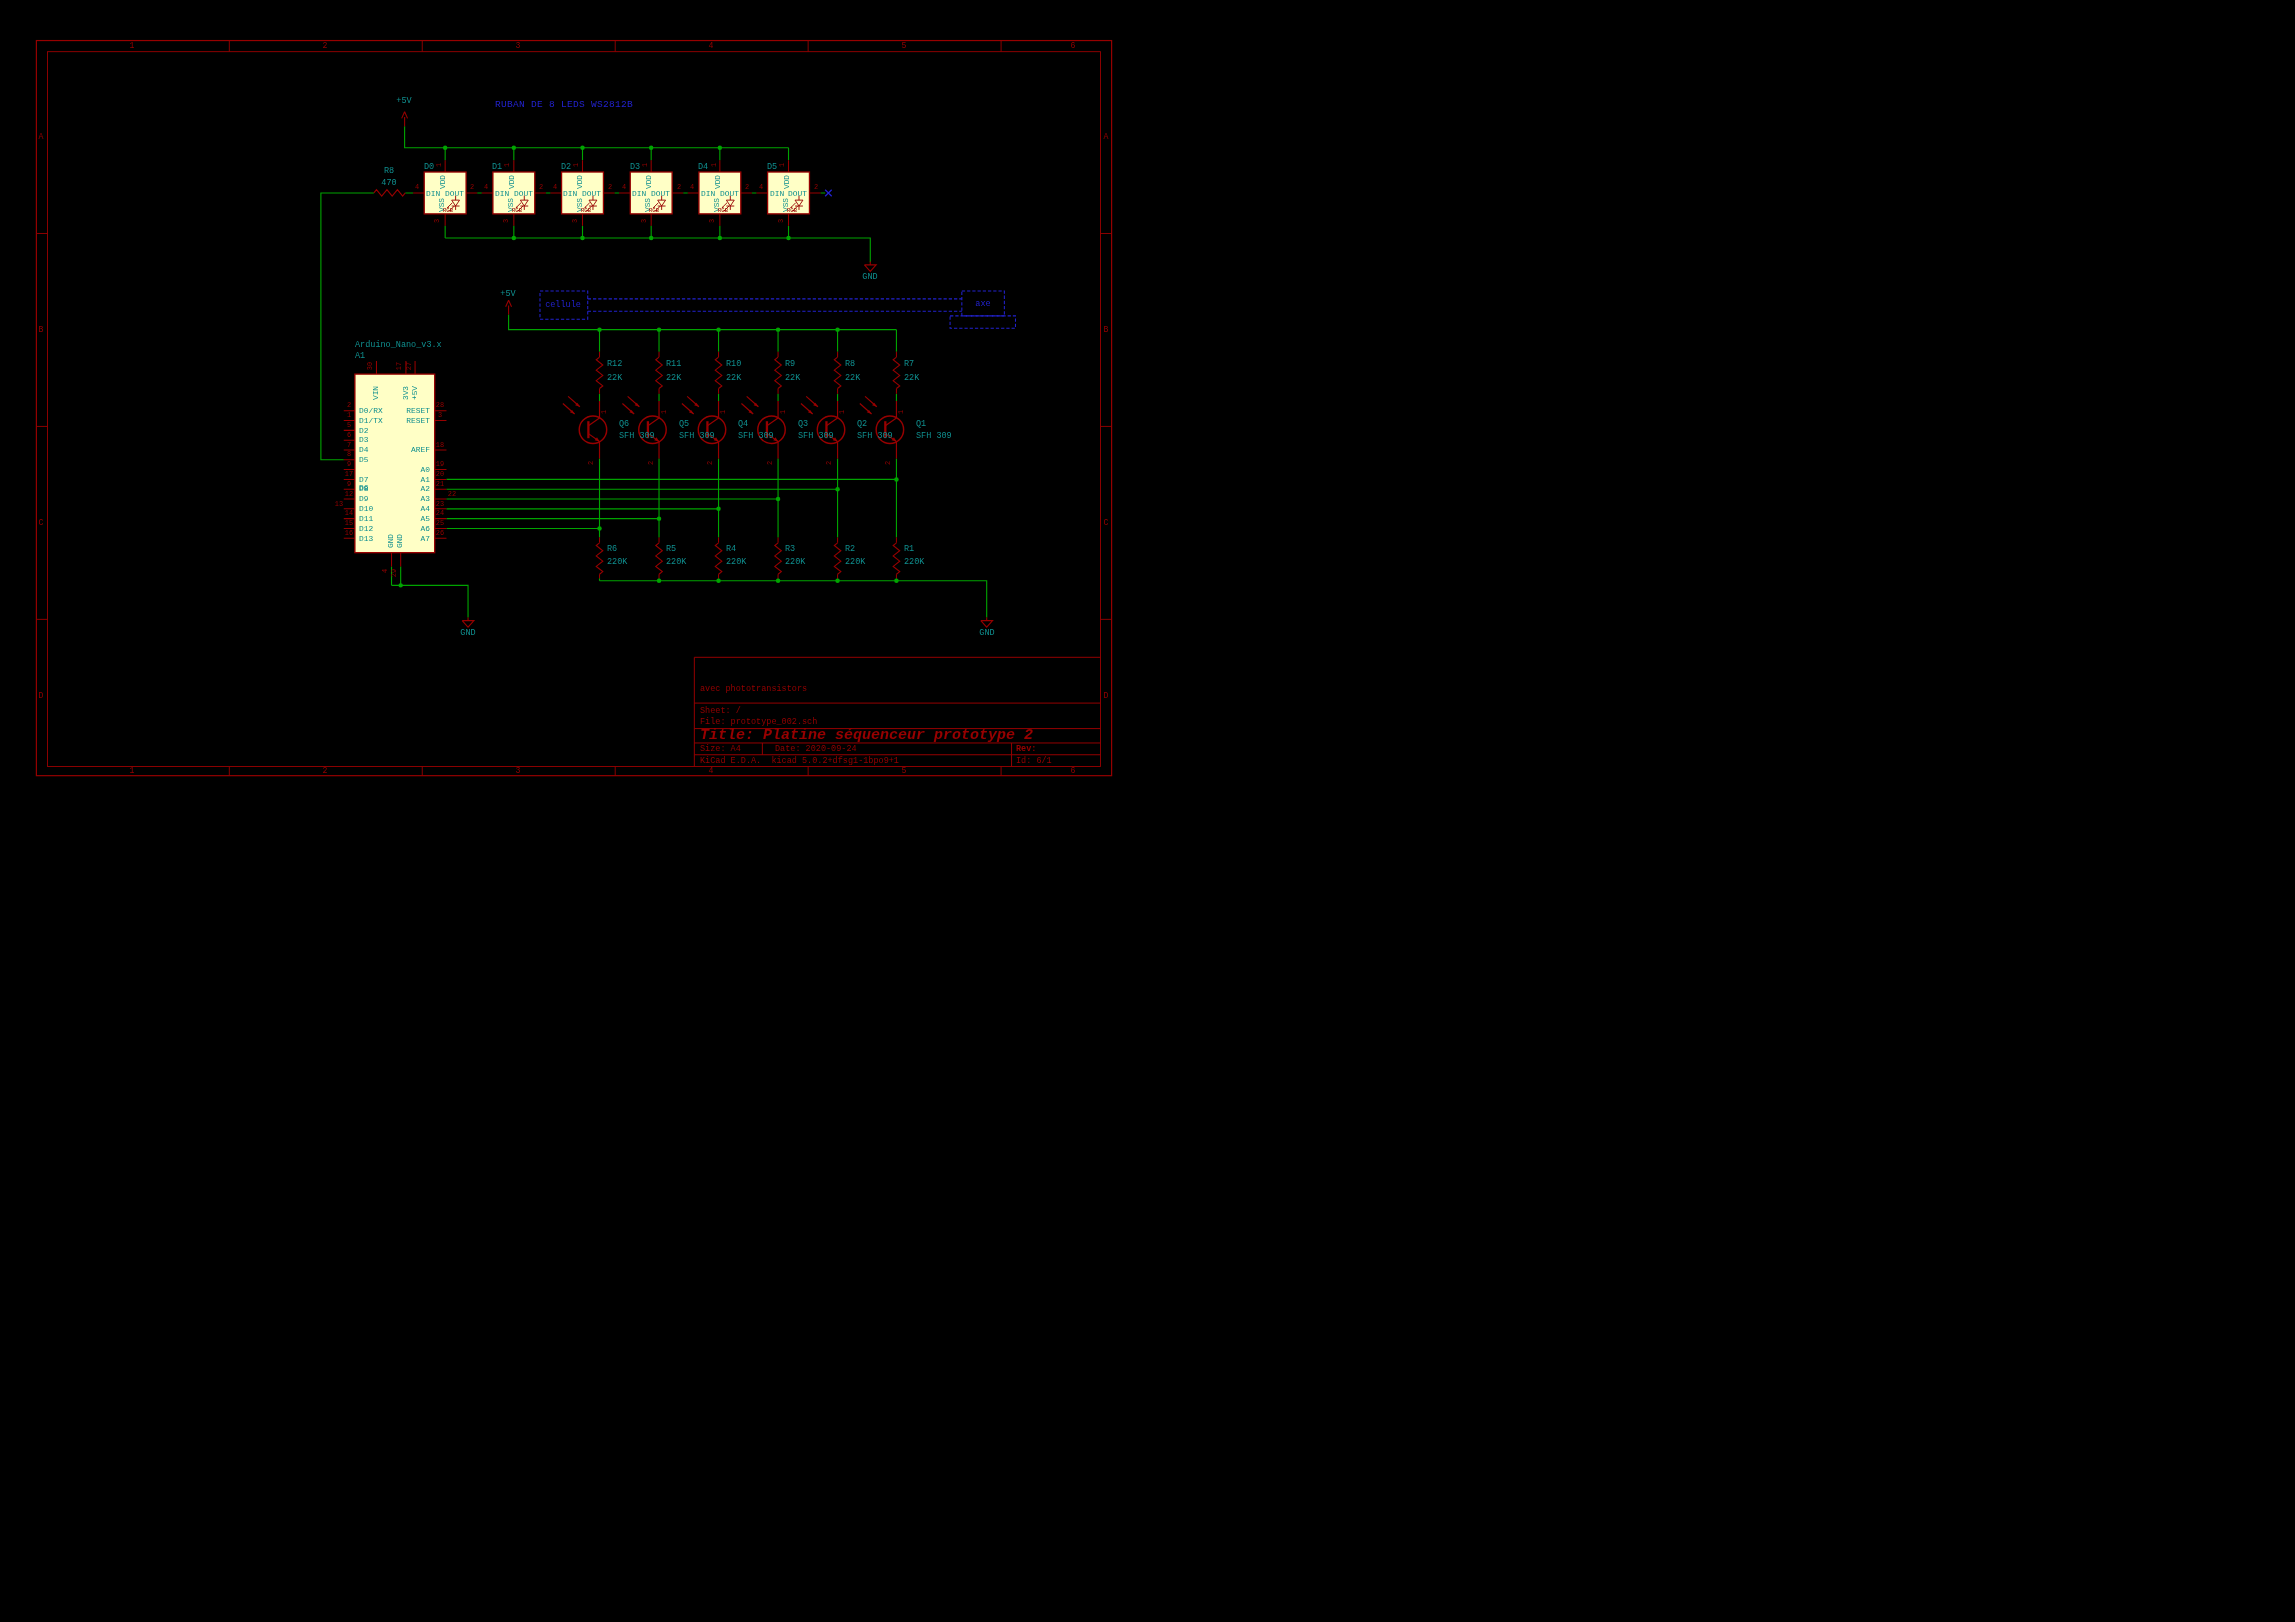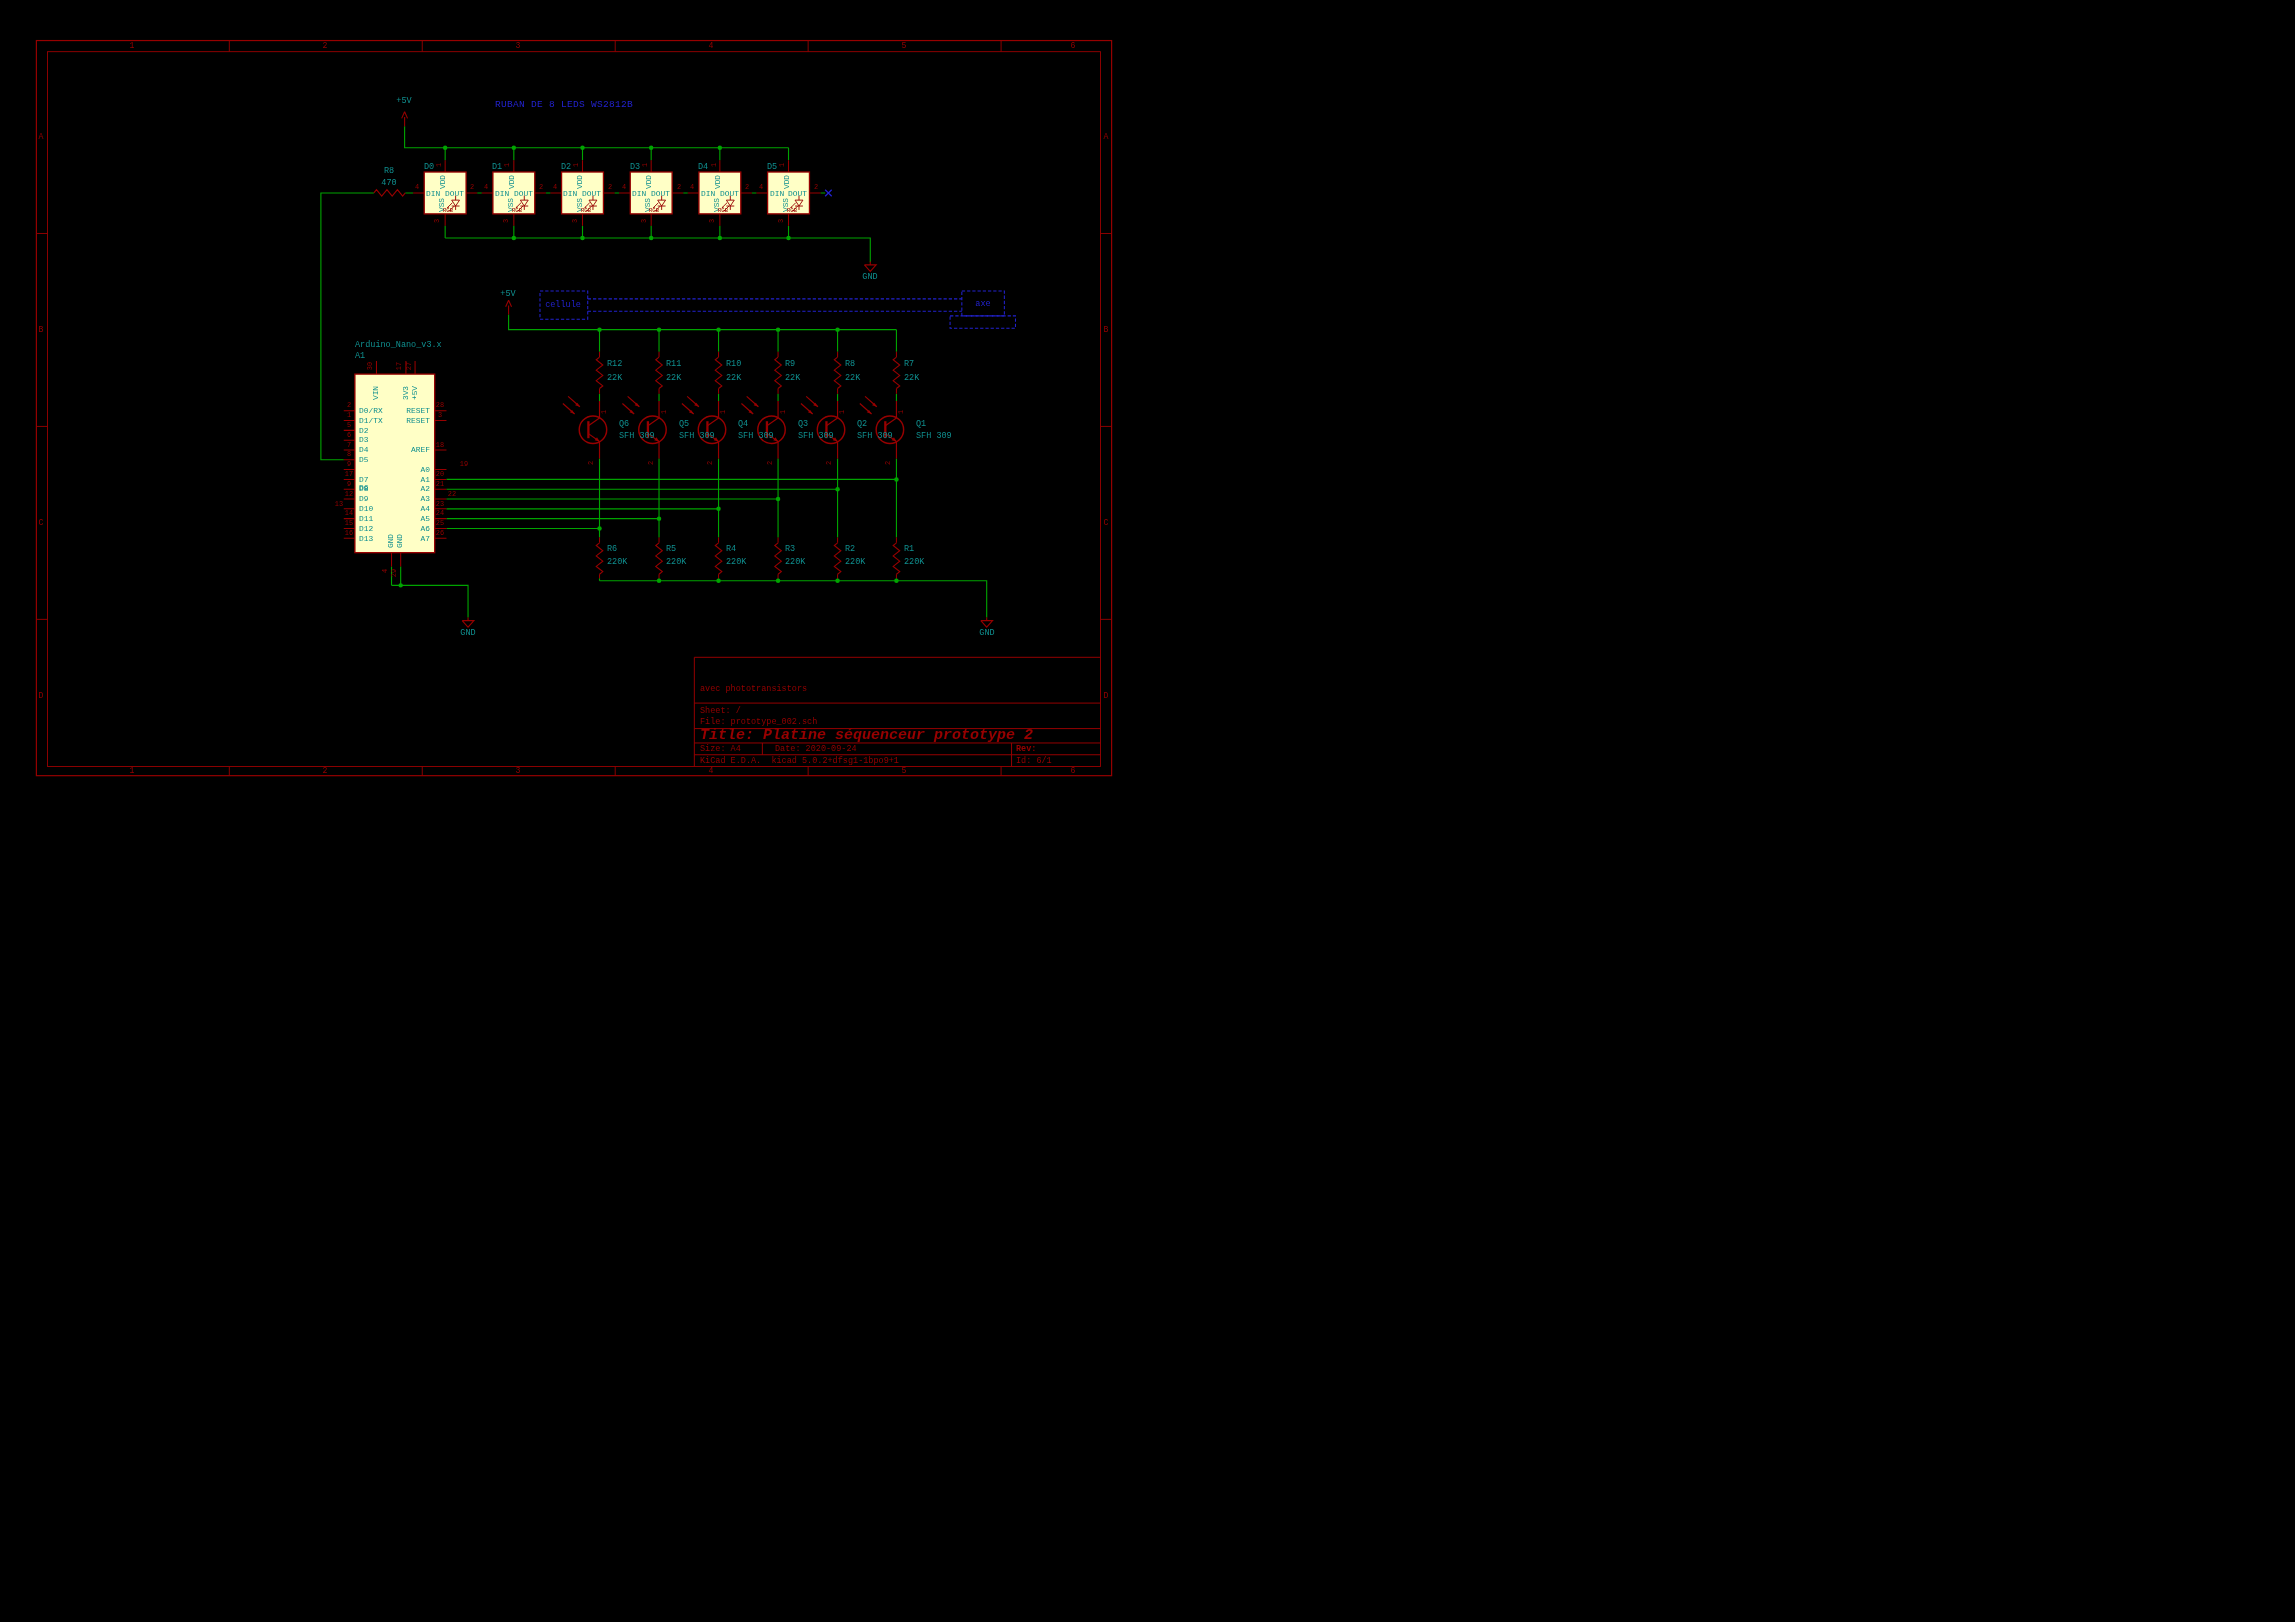--- a/index.html
+++ b/index.html
@@ -398,21 +398,21 @@
 <b class="lv" style="left:359px;top:529px">D12</b>
 <b class="c n" style="left:349px;top:534px">16</b>
 <b class="lv" style="left:359px;top:539px">D13</b>
 
 <b class="c n" style="left:440px;top:406px">28</b>
 <b class="rv" style="left:430px;top:411px">RESET</b>
 <b class="c n" style="left:440px;top:416px">3</b>
 <b class="rv" style="left:430px;top:421px">RESET</b>
 <b class="c n" style="left:440px;top:446px">18</b>
 <b class="rv" style="left:430px;top:450px">AREF</b>
-<b class="c n" style="left:464px;top:465px">19</b>
+<b class="c n" style="left:440px;top:465px">19</b>
 <b class="rv" style="left:430px;top:470px">A0</b>
 <b class="c n" style="left:440px;top:475px">20</b>
 <b class="rv" style="left:430px;top:480px">A1</b>
 <b class="c n" style="left:440px;top:485px">21</b>
 <b class="rv" style="left:430px;top:489px">A2</b>
 <b class="c n" style="left:452px;top:495px">22</b>
 <b class="rv" style="left:430px;top:499px">A3</b>
 <b class="c n" style="left:440px;top:505px">23</b>
 <b class="rv" style="left:430px;top:509px">A4</b>
 <b class="c n" style="left:440px;top:514px">24</b>

